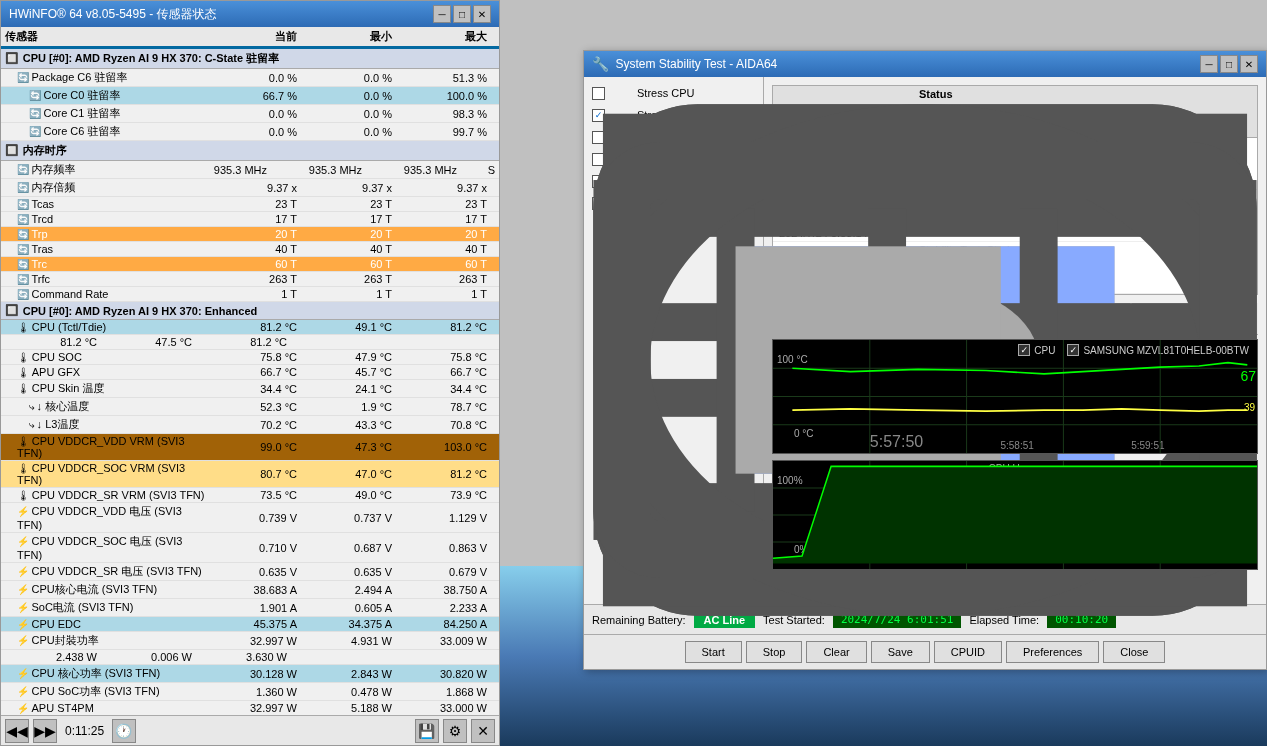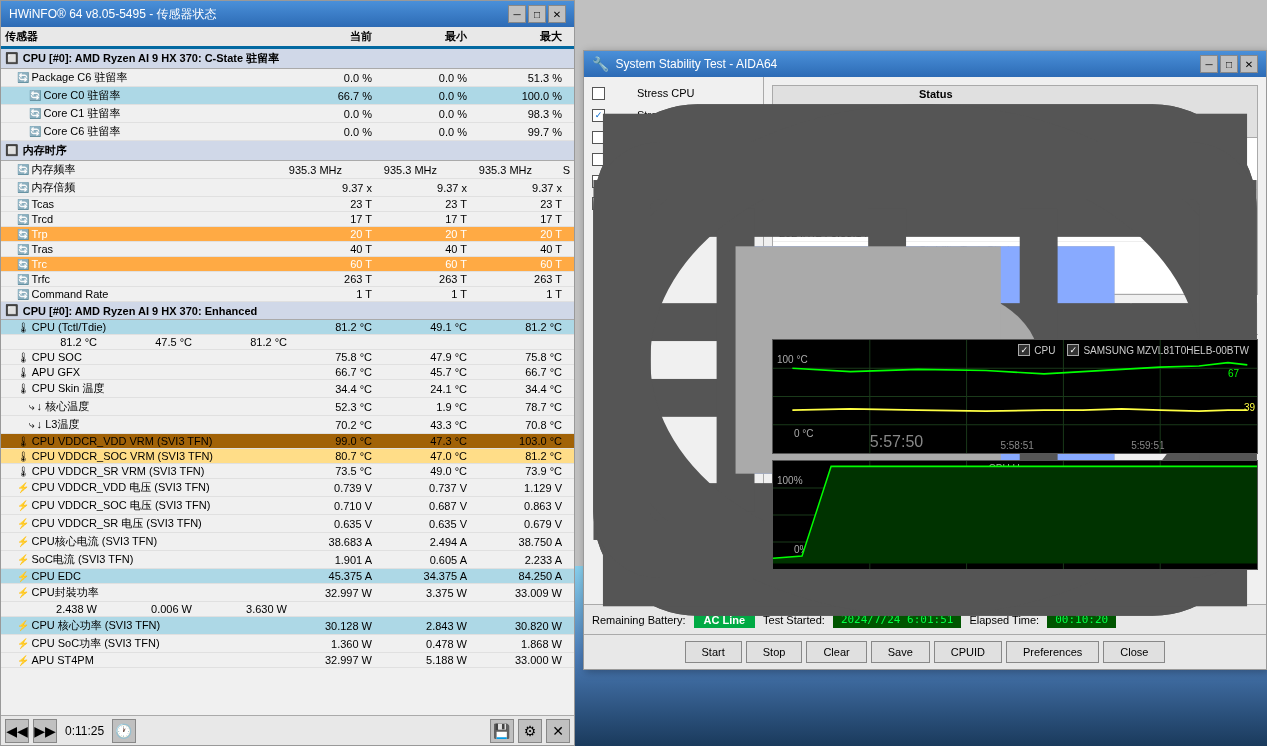--- a/index.html
+++ b/index.html
@@ -2,21 +2,21 @@
 <html><head>
   <meta charset="utf-8">
   <style>
     * { margin: 0; padding: 0; box-sizing: border-box; }
     body { width: 1267px; height: 746px; background: #c0c0c0; font-family: 'Segoe UI', Tahoma, sans-serif; font-size: 12px; overflow: hidden; position: relative; }
 
     
     .hwinfo-window {
       position: absolute;
       left: 0; top: 0;
-      width: 575px;
+      width: 500px;
       height: 746px;
       background: #f0f0f0;
       border: 1px solid #999;
       display: flex;
       flex-direction: column;
     }
     .window-titlebar {
       background: linear-gradient(to bottom, #4a90d9, #2d6bb5);
       color: white;
       padding: 4px 8px;
@@ -520,21 +520,21 @@
     </div>
     <div class="hw-row highlighted-blue">
       <span class="hw-row-name"><span class="hw-icon">⚡</span>CPU EDC</span>
       <span class="hw-row-cur">45.375 A</span>
       <span class="hw-row-min">34.375 A</span>
       <span class="hw-row-max">84.250 A</span>
     </div>
     <div class="hw-row">
       <span class="hw-row-name"><span class="hw-icon">⚡</span>CPU封裝功率</span>
       <span class="hw-row-cur">32.997 W</span>
-      <span class="hw-row-min">3.375 W</span>
+      <span class="hw-row-min">4.931 W</span>
       <span class="hw-row-max">33.009 W</span>
     </div>
     <div class="hw-row">
       <span class="hw-row-cur">2.438 W</span>
       <span class="hw-row-min">0.006 W</span>
       <span class="hw-row-max">3.630 W</span>
     </div>
     <div class="hw-row highlighted-blue">
       <span class="hw-row-name"><span class="hw-icon">⚡</span>CPU 核心功率 (SVI3 TFN)</span>
       <span class="hw-row-cur">30.128 W</span>
@@ -697,21 +697,21 @@
             <span>CPU</span>
           </div>
           <div class="legend-item">
             <div class="legend-checkbox">
                 <span class="legend-check">✓</span>
               </div>
             <span>SAMSUNG MZVL81T0HELB-00BTW</span>
           </div>
         </div>
 
-        <span style="color:#00ff00;font-size:10px;position:absolute;right:18px;top:25%;padding-left:28px;">67</span>
+        <span style="color:#00ff00;font-size:14px;position:absolute;right:1px;top:25%;padding-left:28px;">67</span>
         <span style="color:#ffff44;font-size:10px;position:absolute;right:2px;top:55%;">39</span>
 
         <span style="color:#888;font-size:16px;position:absolute;bottom:2px;left:20%;">5:57:50</span>
         <span style="color:#888;font-size:10px;position:absolute;bottom:2px;left:47%;">5:58:51</span>
         <span style="color:#888;font-size:10px;position:absolute;bottom:2px;left:74%;">5:59:51</span>
         <svg viewBox="0 0 500 100" preserveAspectRatio="none" xmlns="http://www.w3.org/2000/svg">
 
           <line x1="0" y1="25" x2="500" y2="25" class="grid-line"></line>
           <line x1="0" y1="50" x2="500" y2="50" class="grid-line"></line>
           <line x1="0" y1="75" x2="500" y2="75" class="grid-line"></line>

